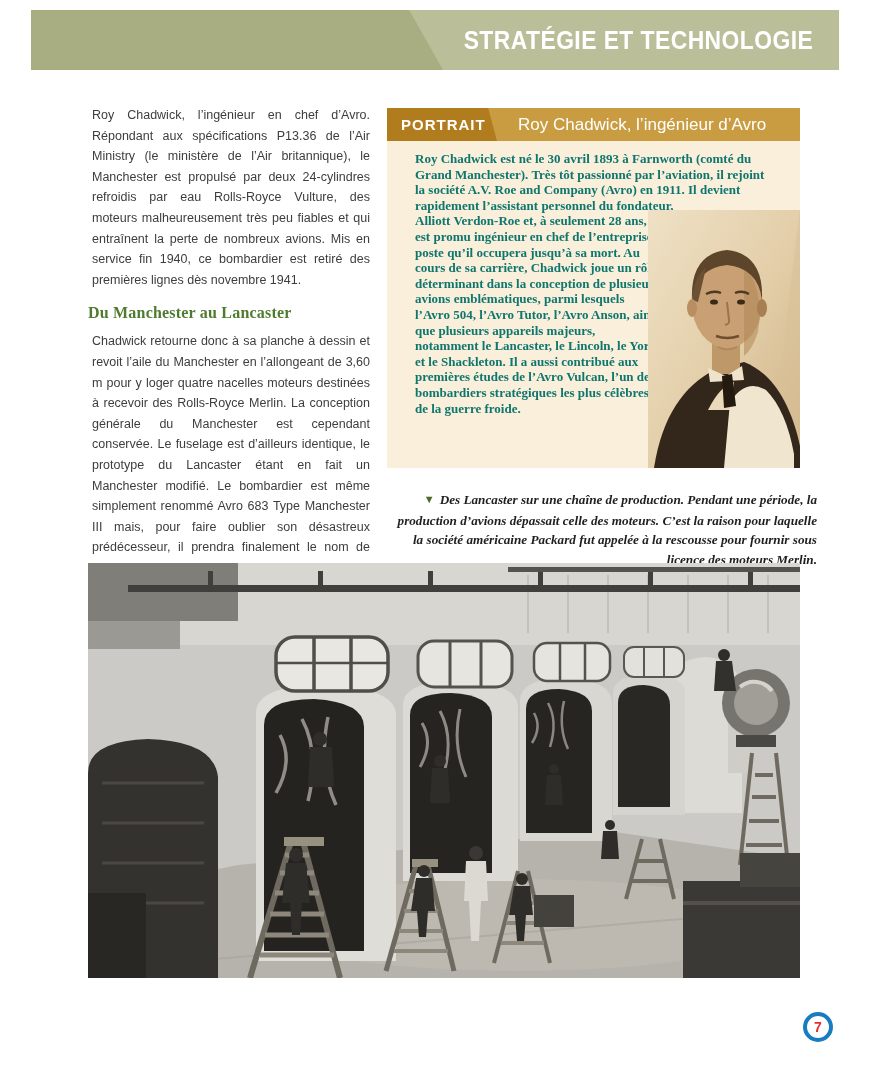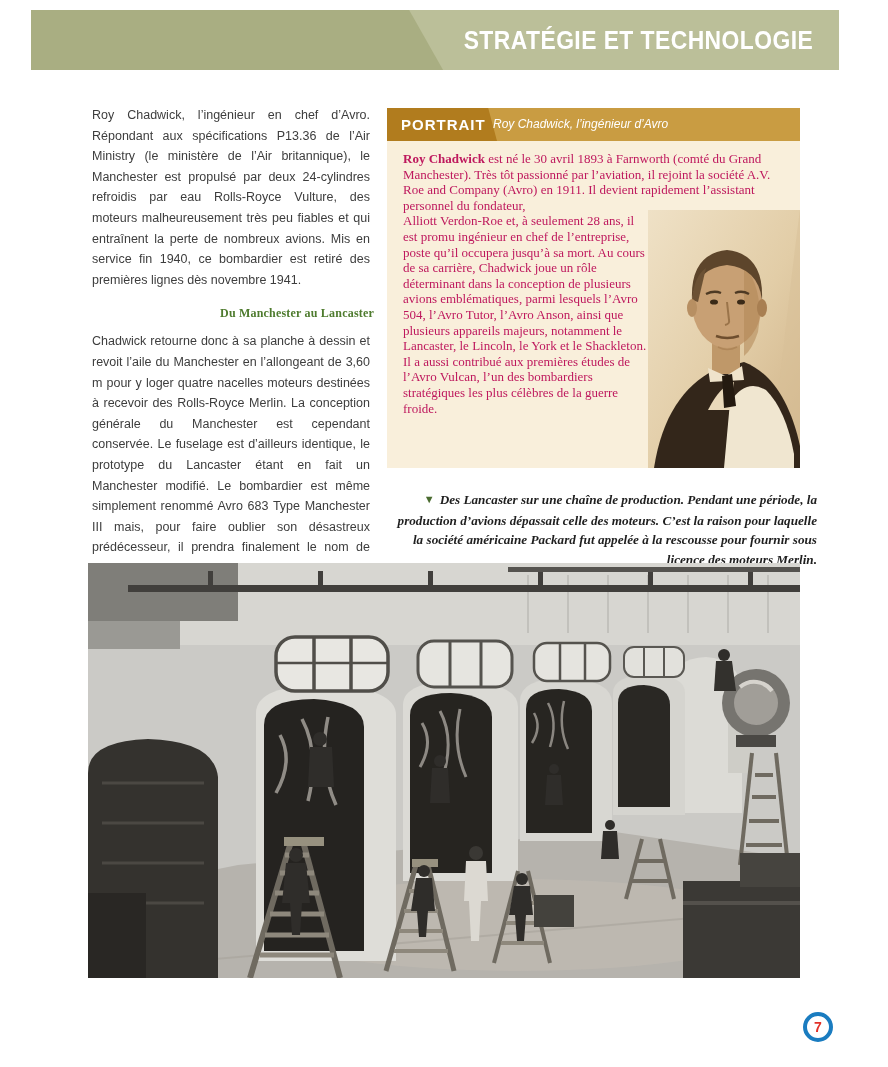--- a/index.html
+++ b/index.html
@@ -27,38 +27,38 @@
     clip-path:polygon(46.8% 0,100% 0,100% 100%,51% 100%);}
   .banner-title{position:absolute;right:26px;top:0;height:60px;line-height:60px;
     color:#fff;font-weight:700;font-size:26px;letter-spacing:.5px;white-space:nowrap;
     transform:scaleX(.88);transform-origin:100% 50%;}
 
   
   .col-left{position:absolute;left:88px;top:101px;width:286px;
     color:#3d3d3d;font-size:12.5px;line-height:20.6px;text-align:justify;}
   .col-left p{margin:4px;}
   .section-heading{font-family:"Liberation Serif",serif;font-weight:700;
-    color:var(--heading-green);font-size:12px;line-height:24px;
-    margin:11px 0 6px;text-align:right;letter-spacing:.2px;}
+    color:var(--heading-green);font-size:16px;line-height:24px;
+    margin:11px 0 6px;text-align:left;letter-spacing:.2px;}
   .para-indent{text-indent:15px;}
 
   
   .portrait-box{position:absolute;left:387px;top:108px;width:413px;height:360px;}
   .pb-header{position:relative;height:33px;background:var(--kicker-gold-light);}
   .pb-kicker-bg{position:absolute;left:0;top:0;height:33px;width:110px;
     background:var(--kicker-gold-dark);
     clip-path:polygon(0 0,92% 0,100% 100%,0 100%);}
   .pb-kicker{position:absolute;left:14px;top:0;line-height:33px;color:#fff;
     font-weight:700;font-size:15px;letter-spacing:1px;}
-  .pb-title{position:absolute;left:106px;top:0;line-height:33px;color:#fff;
-    font-size:12px;white-space:nowrap;font-style:italic;}
+  .pb-title{position:absolute;left:131px;top:0;line-height:33px;color:#fff;
+    font-size:17px;white-space:nowrap;}
   .pb-body{position:absolute;left:0;right:0;top:33px;bottom:0;
-    background:var(--box-cream);padding:10px 16px;
+    background:var(--box-cream);padding:10px 28px;
     font-family:"Liberation Serif",serif;font-size:13px;line-height:15.6px;
-    color:#be185d;}
+    color:#0f766e;font-weight:bold;}
   .pt-a{width:100%;}
   .pt-b{width:245px;}
   .pt-c{width:198px;}
   .pb-photo{position:absolute;right:0;bottom:0;width:152px;height:258px;}
 
   
   .caption{position:absolute;left:387px;top:490px;width:430px;
     font-family:"Liberation Serif",serif;font-style:italic;font-weight:700;
     font-size:13.2px;line-height:19.5px;color:#1f1f1f;text-align:right;}
   .caption .tri{color:var(--caption-green);font-style:normal;font-size:11px;

